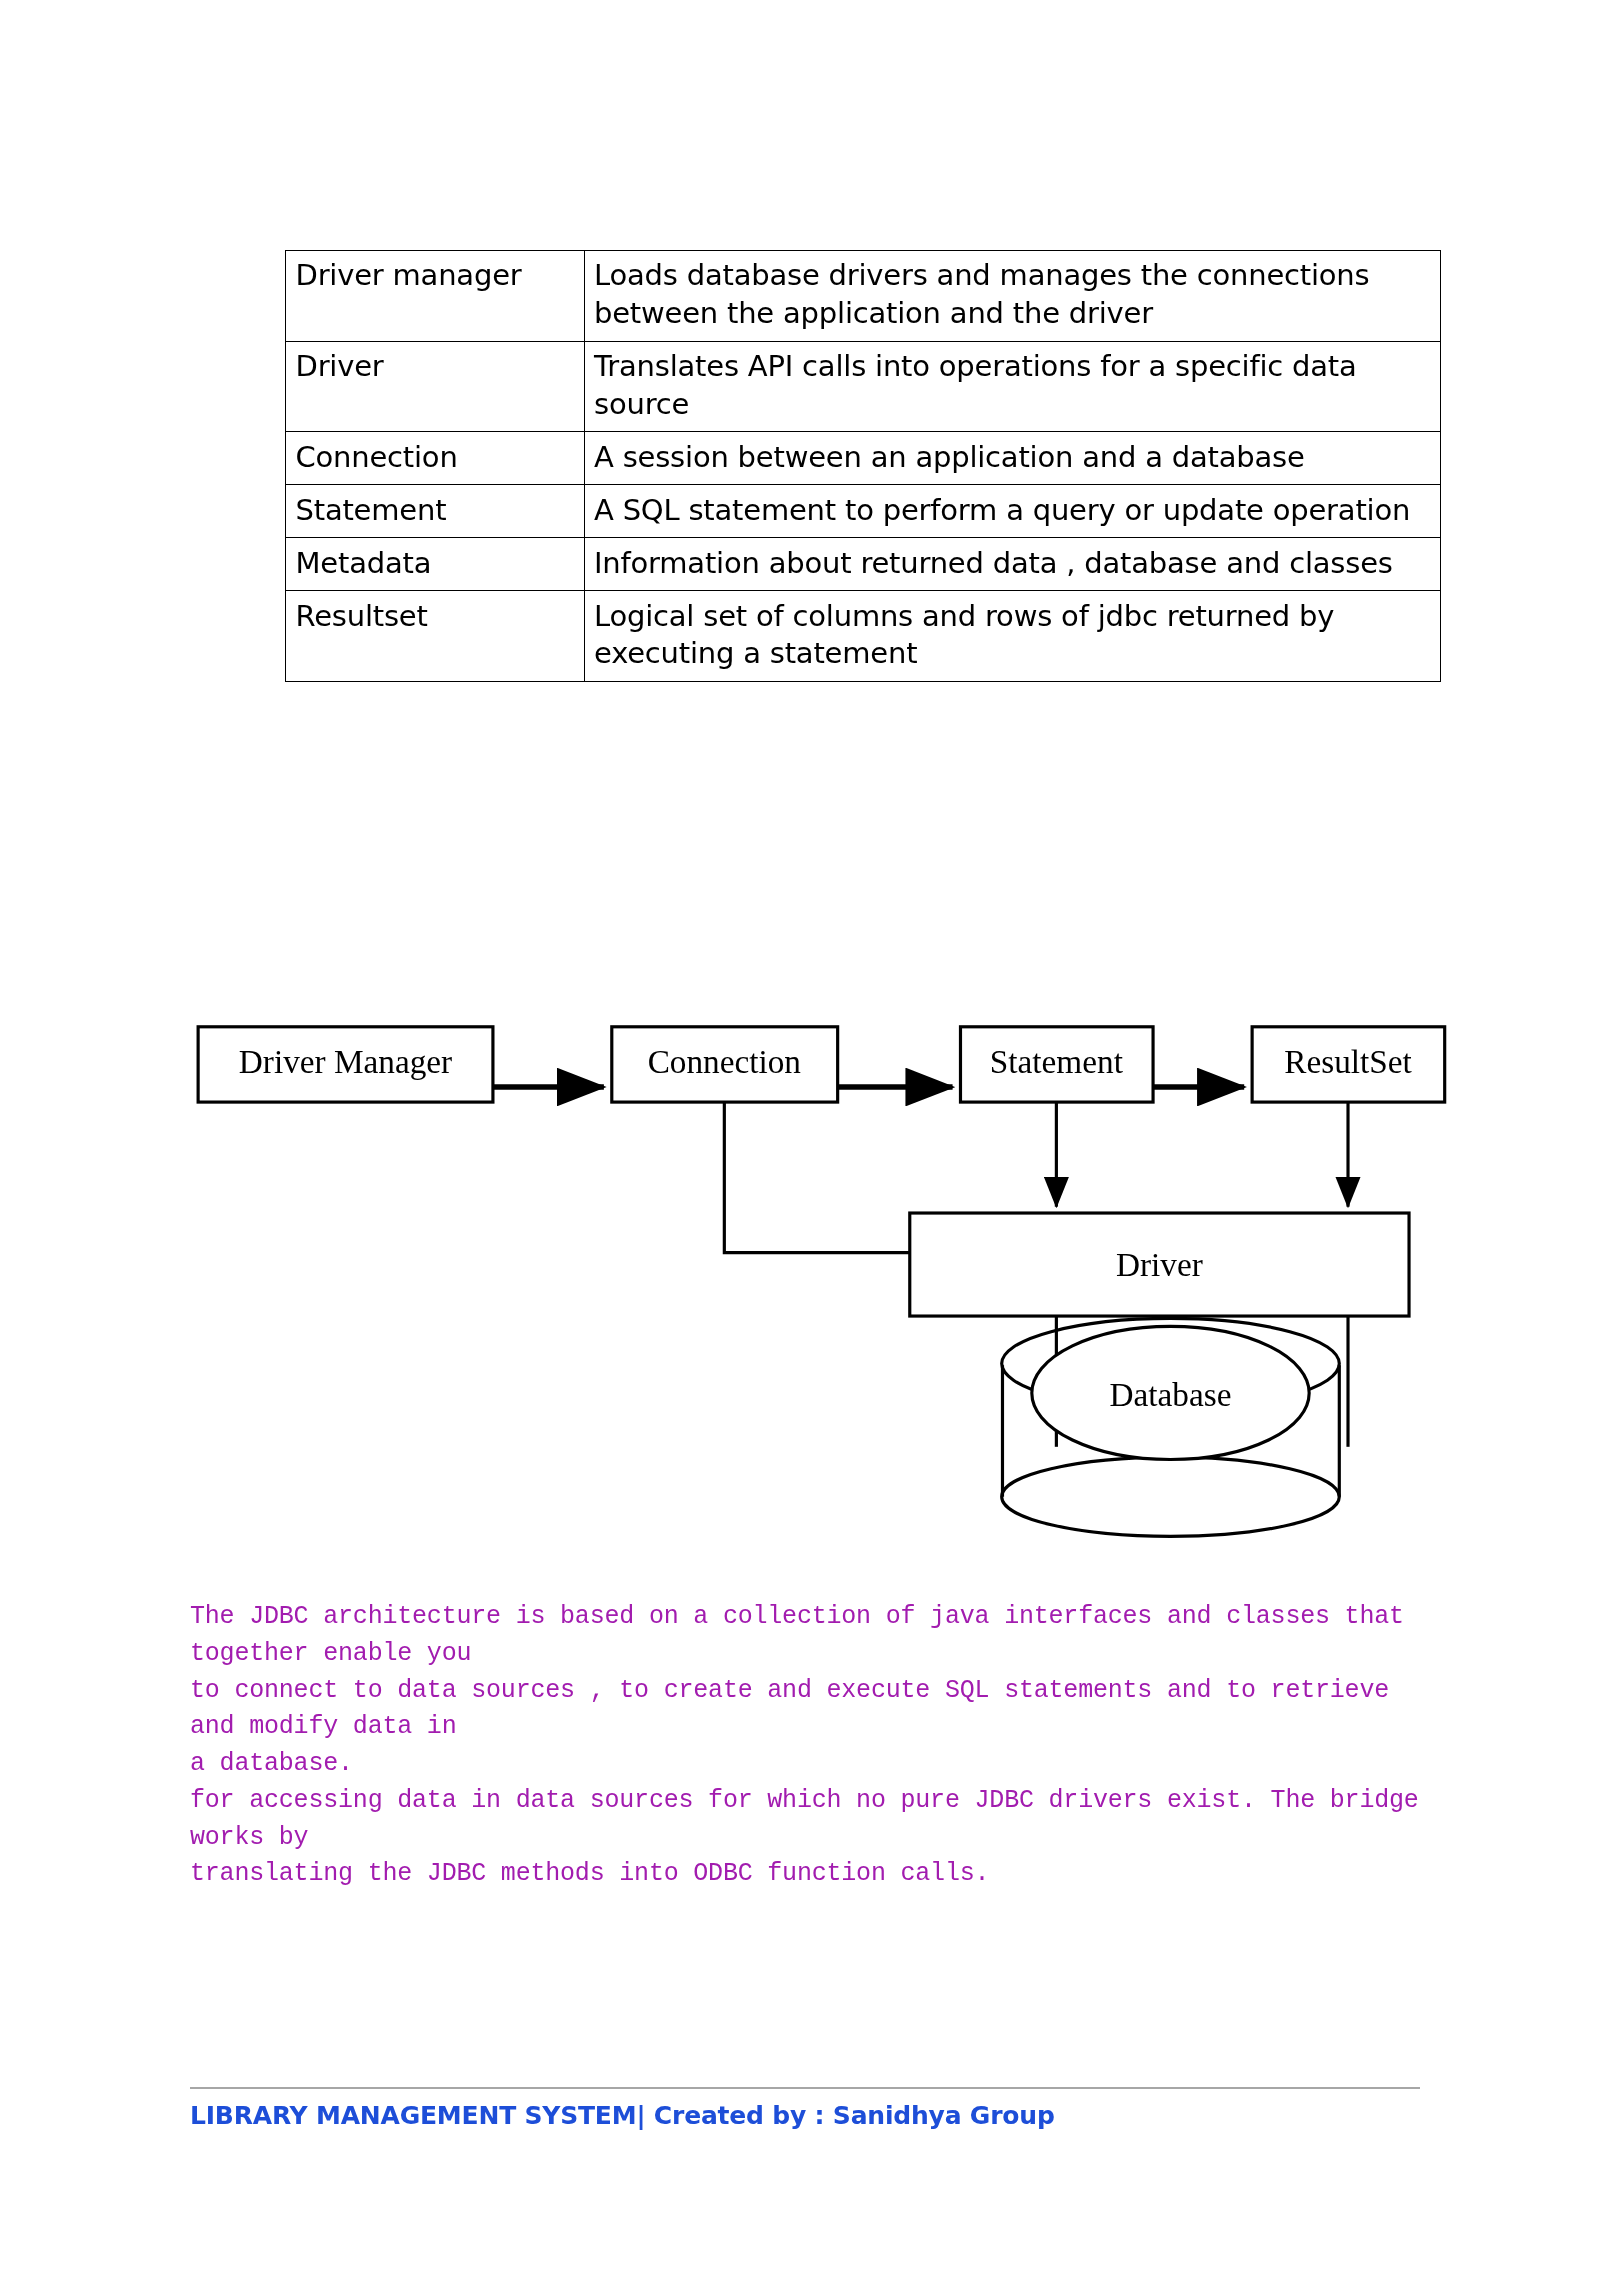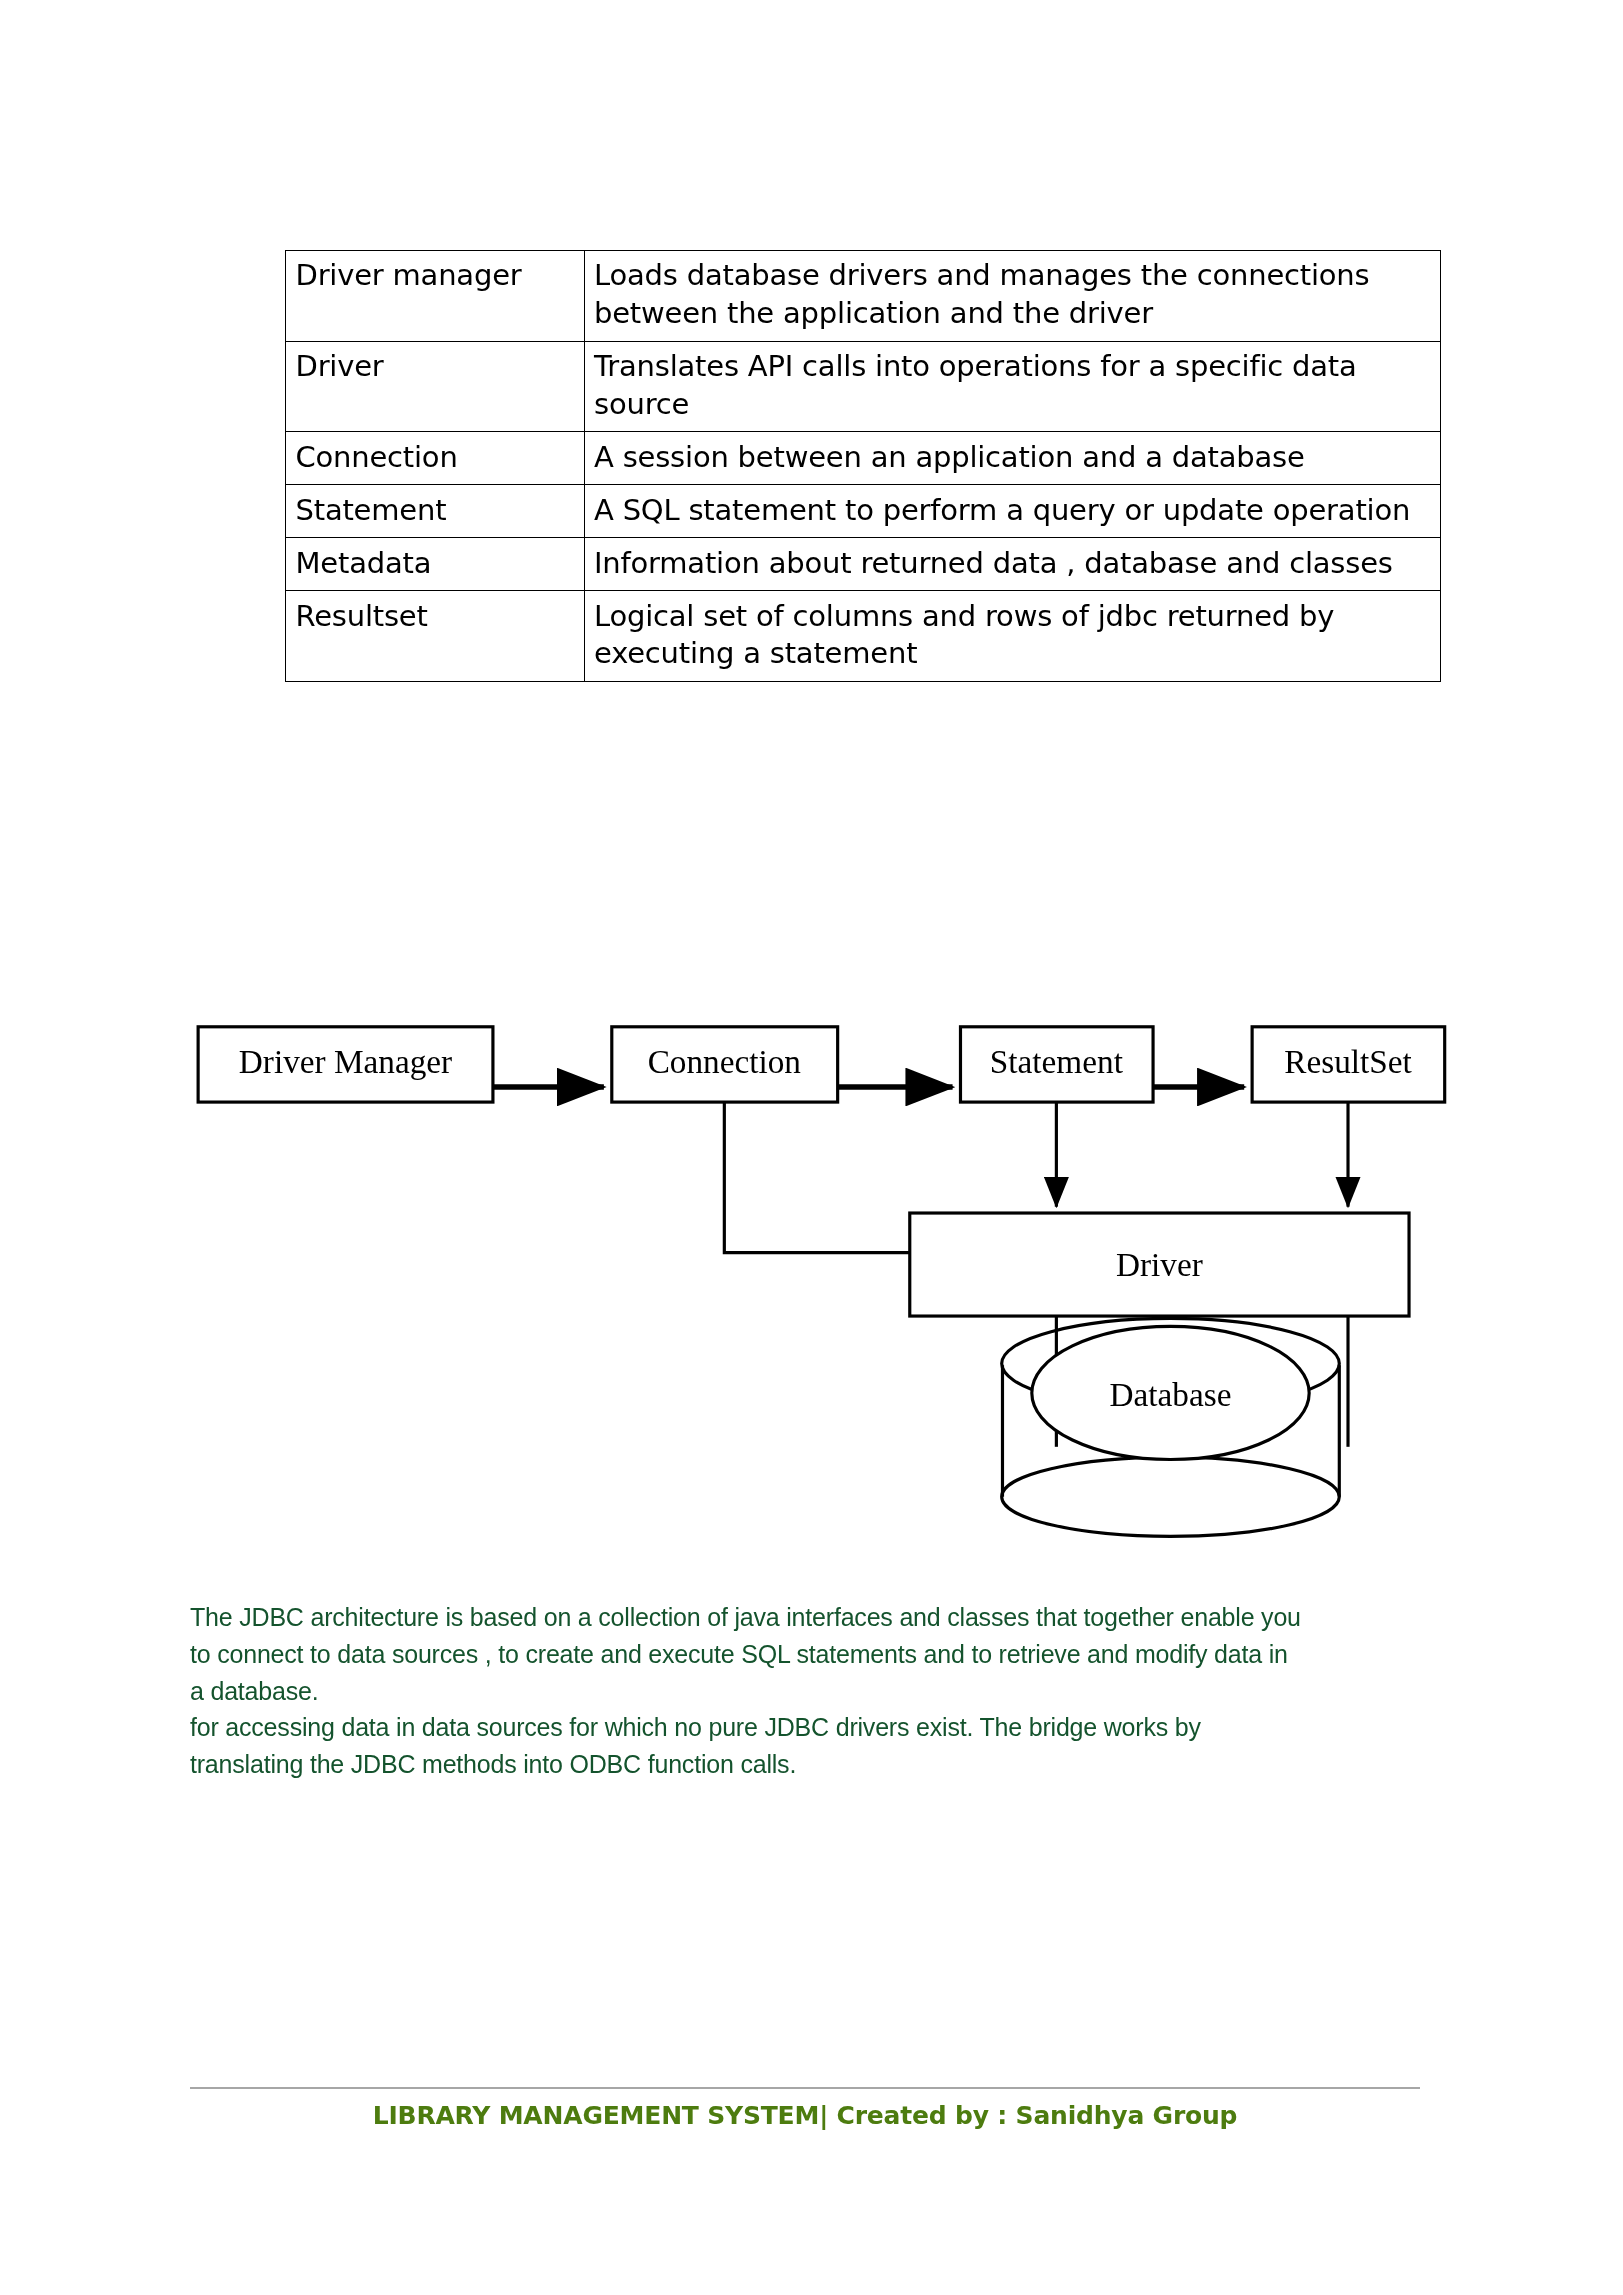--- a/index.html
+++ b/index.html
@@ -55,50 +55,50 @@
     font-size: 42px;
     fill: #000000;
   }
 
   
   .body-text {
     position: absolute;
     left: 190px;
     top: 1599px;
     width: 1244px;
-    font-family: Liberation Sans, sans-serif;
+    font-family: Liberation Mono, monospace;
     font-size: 25px;
     line-height: 1.47;
     letter-spacing: -0.2px;
-    color: #14532d;
+    color: #a21caf;
   }
   .body-text p {
     margin: 0;
   }
 
   
   .footer-rule {
     position: absolute;
     left: 190px;
     top: 2087px;
     width: 1230px;
     height: 2.4px;
     background: #a6a6a6;
   }
   .footer-text {
     position: absolute;
     left: 190px;
     top: 2101px;
     width: 1230px;
-    text-align: center;
+    text-align: left;
     font-family: "DejaVu Sans", "Liberation Sans", sans-serif;
     font-size: 25px;
     font-weight: bold;
     letter-spacing: -0.2px;
-    color: #4d7c0f;
+    color: #1d4ed8;
   }
 </style>
 </head>
 <body>
 
 <table class="jdbc-table">
   <tbody>
     <tr>
       <td class="term-col">Driver manager</td>
       <td class="desc-col">Loads database drivers and manages the connections between the application and the driver</td>

